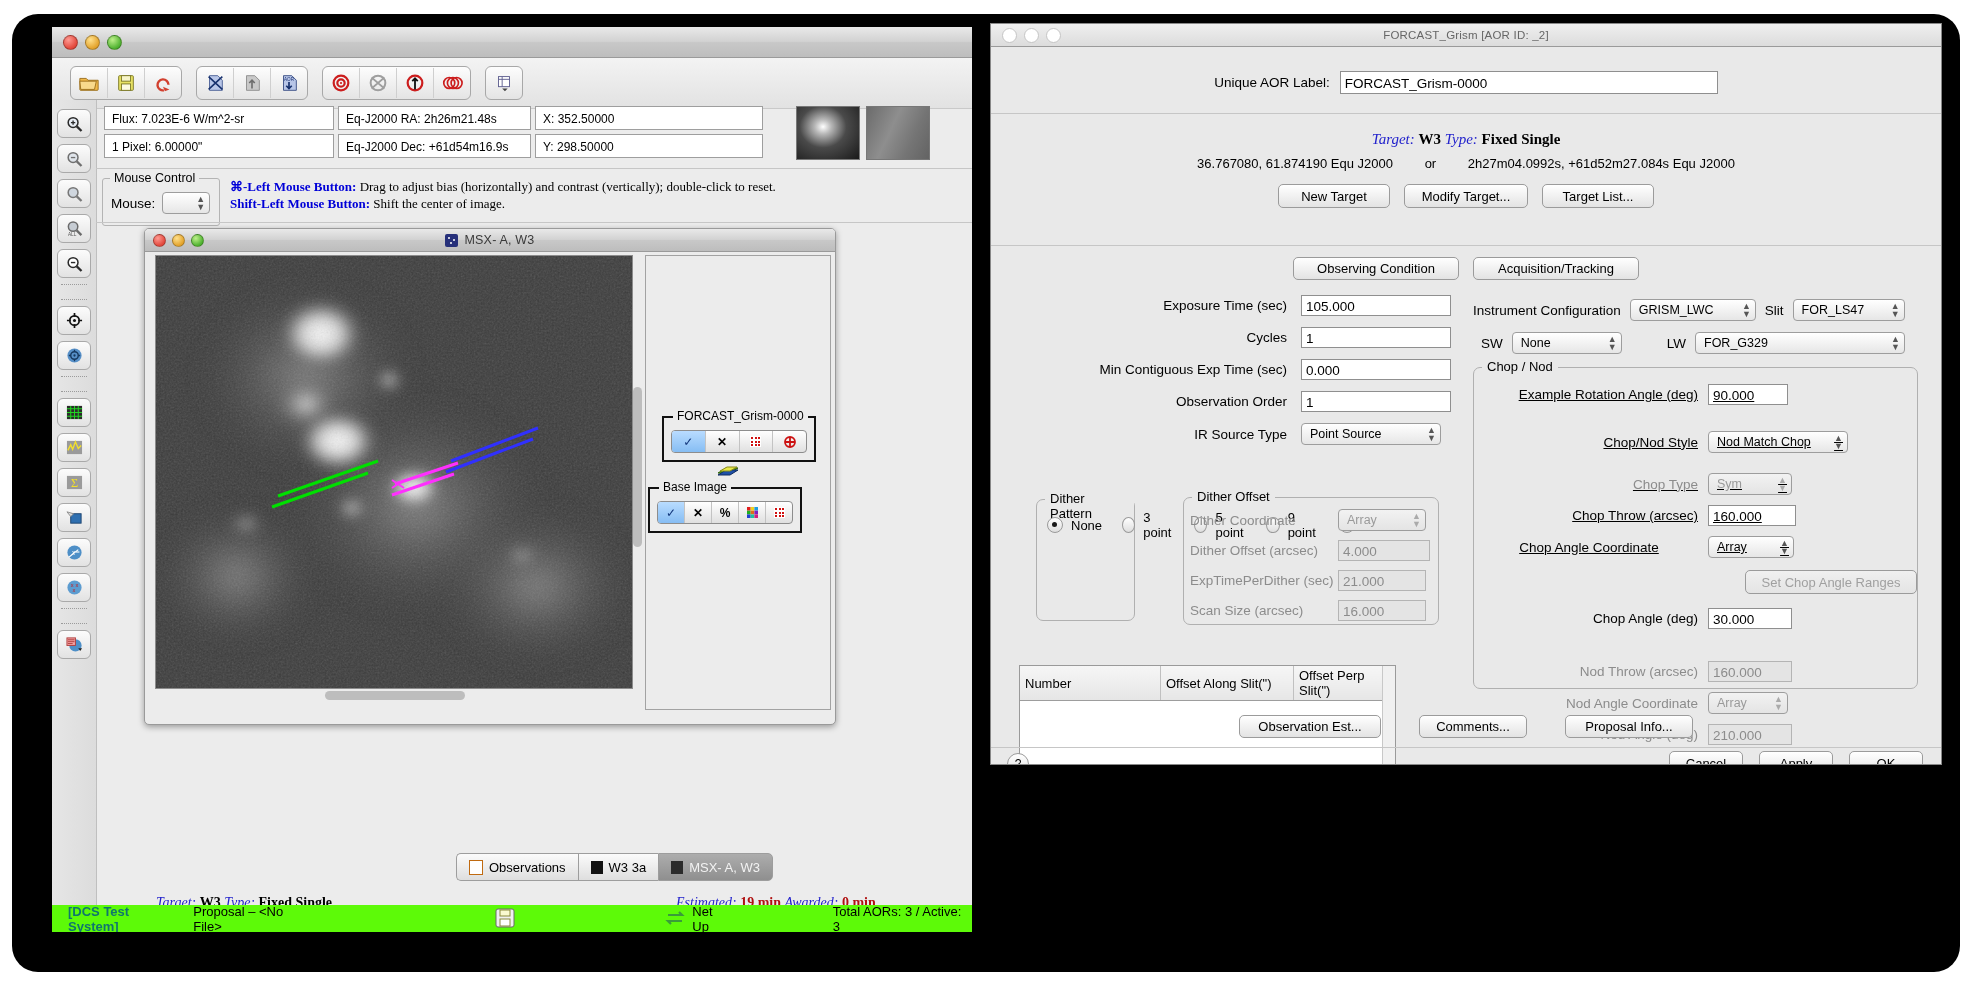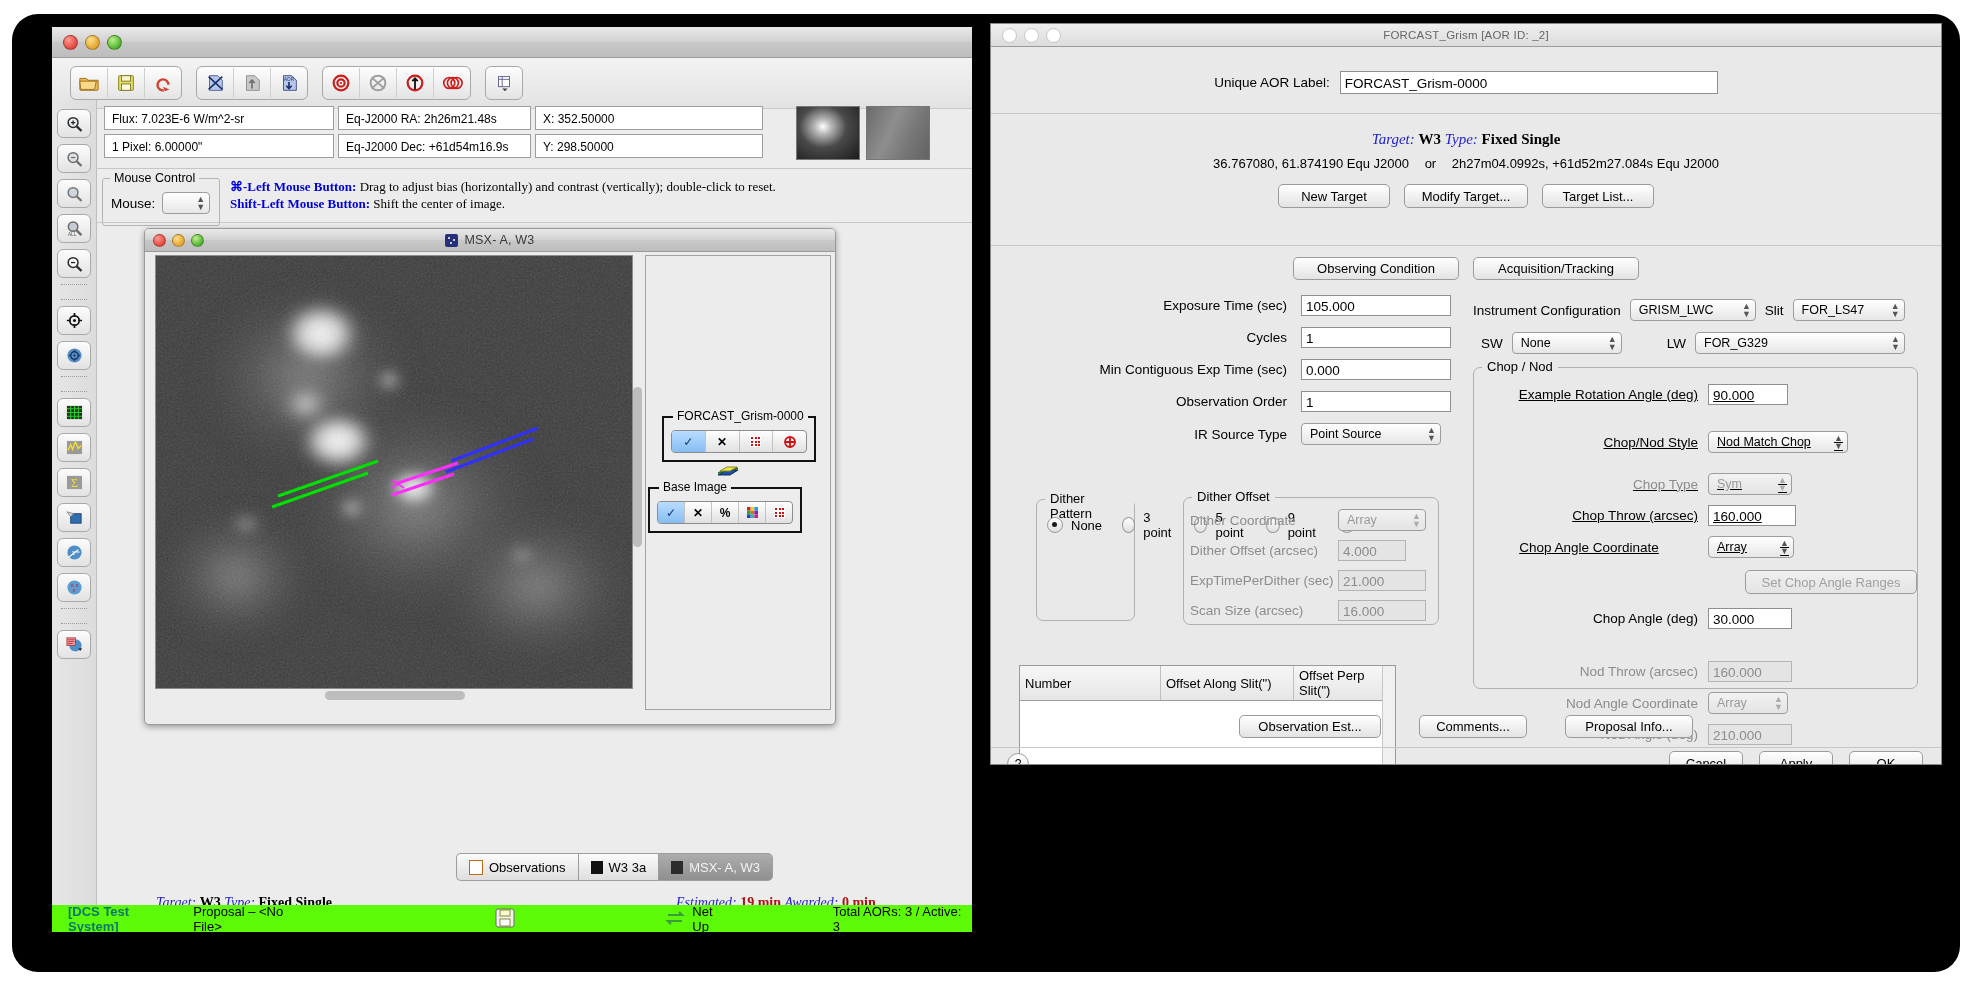--- a/index.html
+++ b/index.html
@@ -691,21 +691,21 @@
 
       <div style="position:absolute;left:0;right:0;top:82px;text-align:center;line-height:21px;">
         <div style="font-family:'Liberation Serif',serif;font-size:15px;">
           <span style="color:#2222cc;font-style:italic">Target:</span>
           <span style="font-weight:bold">W3</span>
           <span style="color:#2222cc;font-style:italic">Type:</span>
           <span style="font-weight:bold">Fixed Single</span>
         </div>
         <div style="font-size:13px;margin-top:3px;">
           <span>36.767080, 61.874190  Equ J2000</span>
-          <span style="margin:0 12px">or</span>
+          <span style="margin:0 28px">or</span>
           <span>2h27m04.0992s, +61d52m27.084s  Equ J2000</span>
         </div>
         <div style="margin-top:10px;display:flex;justify-content:center;gap:14px;">
           <span class="btn" style="width:112px">New Target</span>
           <span class="btn" style="width:124px">Modify Target...</span>
           <span class="btn" style="width:112px">Target List...</span>
         </div>
       </div>
 
       <div class="hr" style="top:198px;"></div>
@@ -772,21 +772,21 @@
           <span class="lbl dimlbl">Dither Coordinate</span>
           <span class="combo dis" style="width:88px">
             <span>Array</span>
             <span class="arrows">
                 <span>▲</span>
                 <span>▼</span>
               </span>
           </span>
 
           <span class="lbl dimlbl">Dither Offset (arcsec)</span>
-          <span class="tfield dis" style="width:68px">4.000</span>
+          <span class="tfield dis" style="width:92px">4.000</span>
 
           <span class="lbl dimlbl">ExpTimePerDither (sec)</span>
           <span class="tfield dis" style="width:88px">21.000</span>
 
           <span class="lbl dimlbl">Scan Size (arcsec)</span>
           <span class="tfield dis" style="width:88px">16.000</span>
         </div>
       </div>
 
       <div style="position:absolute;left:28px;top:618px;width:375px;height:140px;background:#fff;border:1px solid #9a9a9a;overflow:hidden;">

